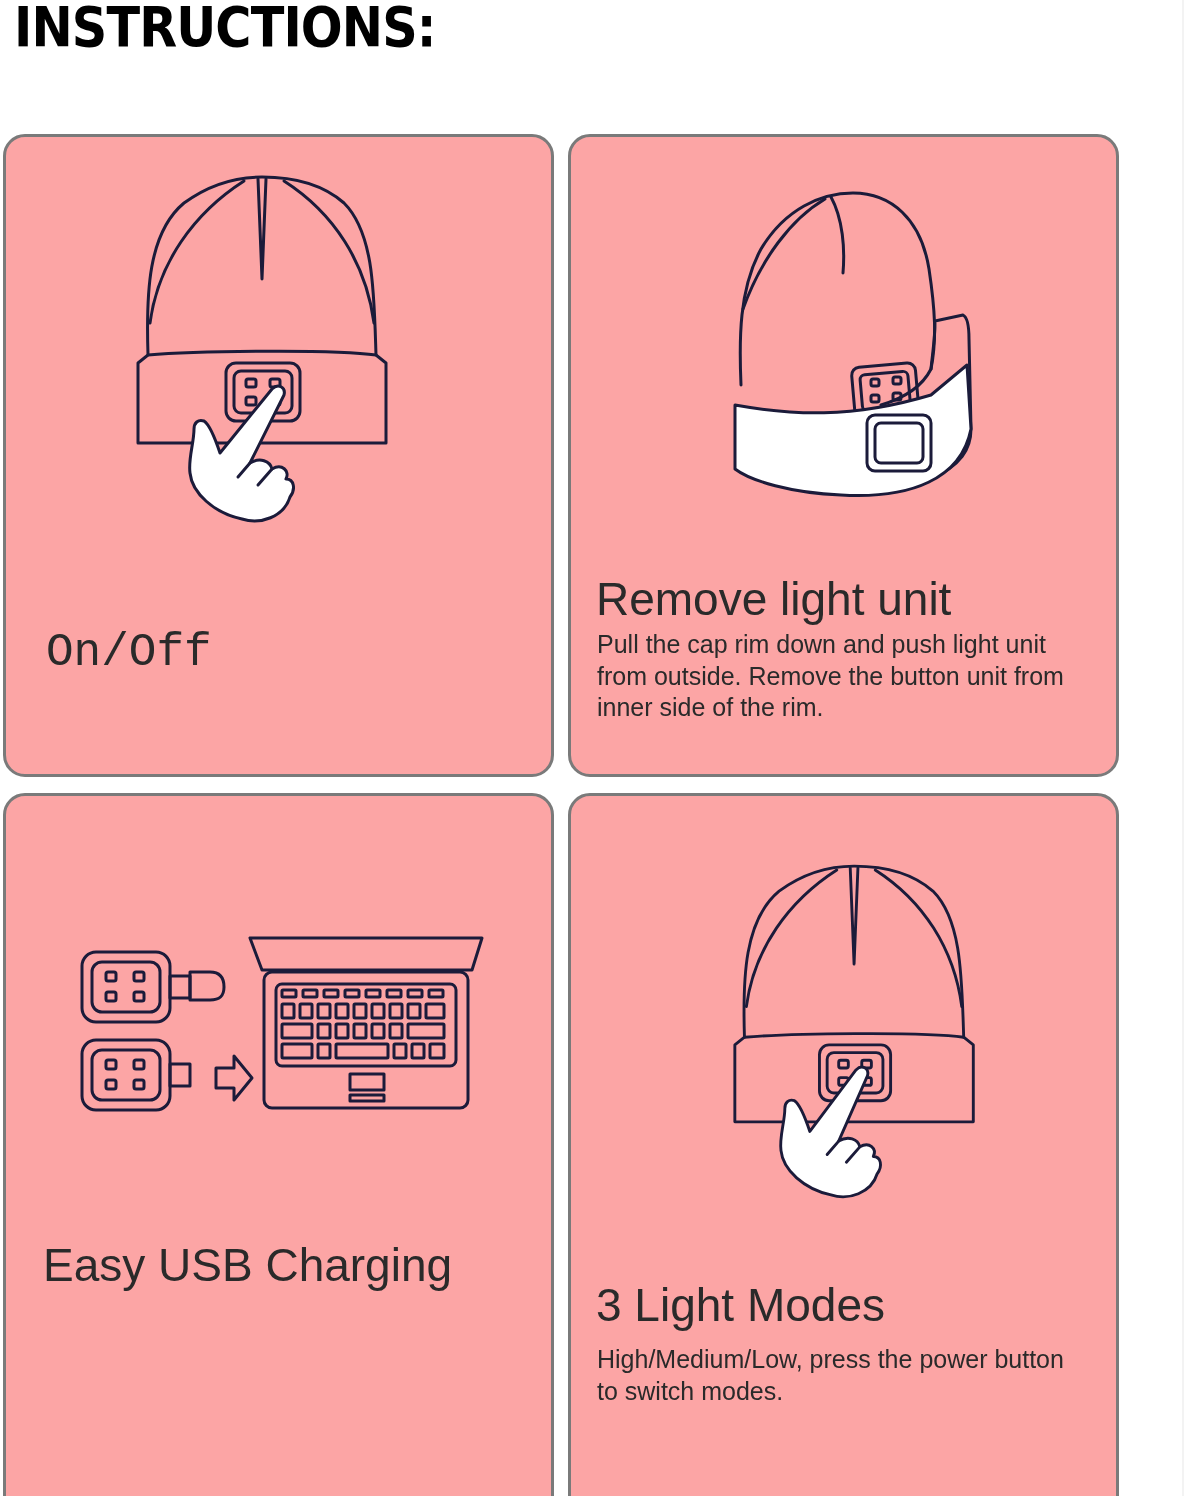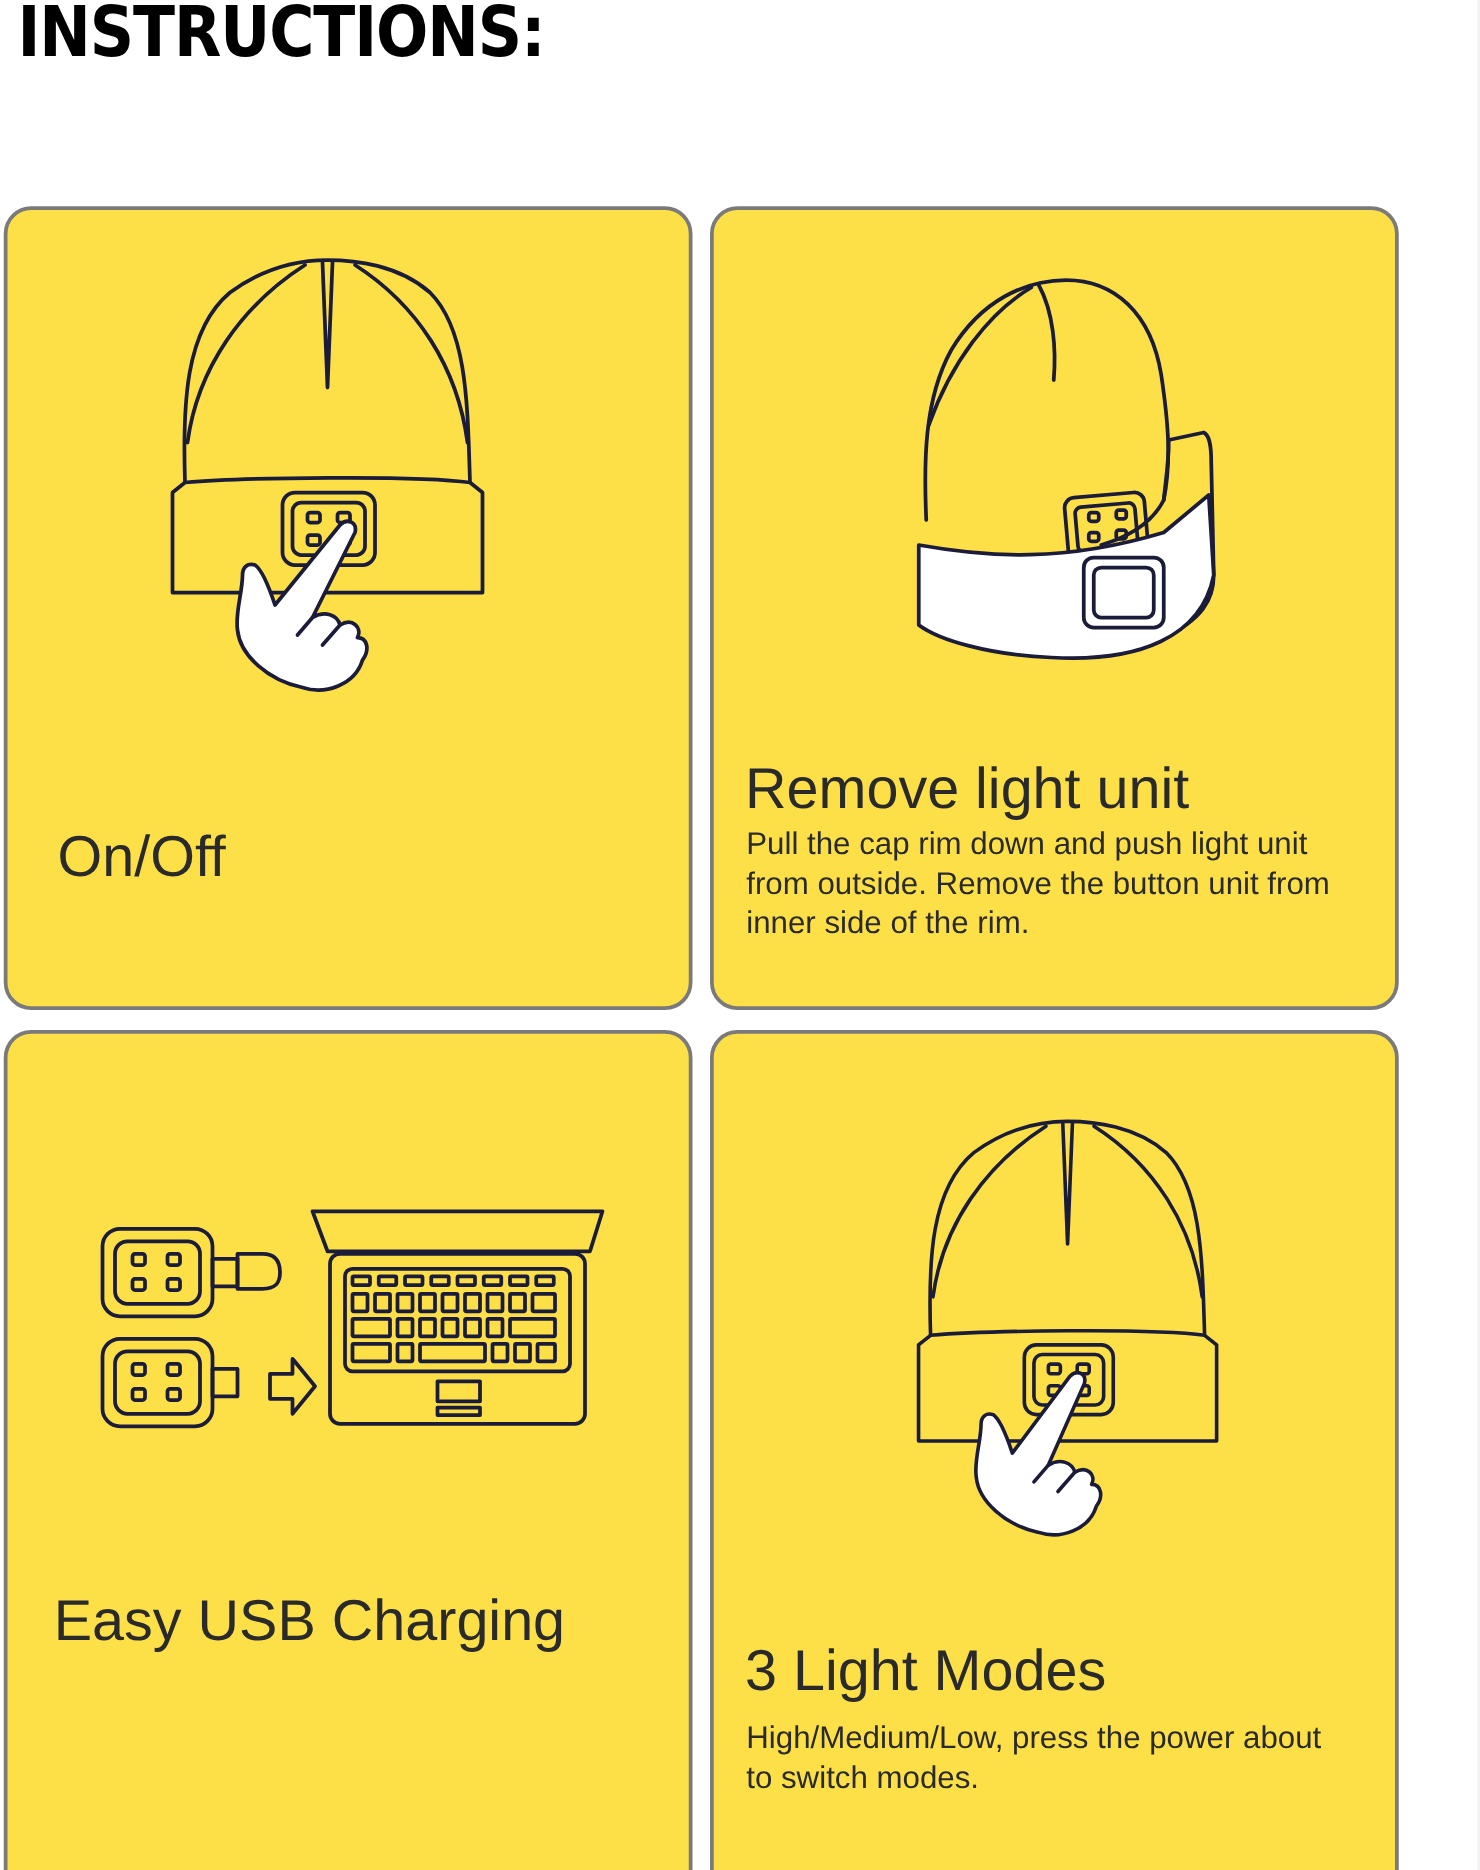--- a/index.html
+++ b/index.html
@@ -4,23 +4,23 @@
 <style>
   html, body { margin: 0; padding: 0; background: #ffffff; }
   body { width: 1184px; height: 1496px; position: relative; overflow: hidden; font-family: "Liberation Sans", sans-serif; }
   .page-title {
     position: absolute; left: 14px; top: -6px;
     font-family: "DejaVu Sans", sans-serif; font-weight: bold;
     font-size: 56px; letter-spacing: -1px; color: #000; transform: scaleX(0.88); transform-origin: left top;
   }
   .card {
     position: absolute; box-sizing: border-box;
-    border: 3px solid #7a7a7a; border-radius: 22px; background: #fde047; margin-top: 31px;
+    border: 3px solid #7a7a7a; border-radius: 22px; background: #fca5a5;
   }
-  #card-1 { left: 3px; top: 134px; width: 551px; height: 643px; }
+  #card-1 { left: 3px; top: 134px; width: 551px; height: 643px; font-family: Liberation Mono, monospace; }
   #card-2 { left: 568px; top: 134px; width: 551px; height: 643px; }
   #card-3 { left: 3px; top: 793px; width: 551px; height: 783px; text-align: center; }
   #card-4 { left: 568px; top: 793px; width: 551px; height: 782px; }
   .illus { position: absolute; }
   .illus svg { display: block; }
   .card-title { position: absolute; font-size: 46px; color: #2a2a2a; white-space: nowrap; }
   .card-desc { position: absolute; font-size: 25px; line-height: 31.5px; color: #2a2a2a; }
   .navy { stroke: #1b1b3a; fill: none; stroke-width: 3; stroke-linejoin: round; stroke-linecap: round; }
   .navyf { stroke: #1b1b3a; fill: #fff; stroke-width: 3; stroke-linejoin: round; stroke-linecap: round; }
   .right-strip { position:absolute; right:0; top:0; width:2px; height:1496px; background:#f3f3f3; }
@@ -160,16 +160,16 @@
       <rect class="navy" x="112" y="206" width="10" height="8" rx="2"></rect>
       <rect class="navy" x="136" y="206" width="10" height="8" rx="2"></rect>
       <rect class="navy" x="112" y="224" width="10" height="8" rx="2"></rect>
       <rect class="navy" x="136" y="224" width="10" height="8" rx="2"></rect>
       <path class="navyf" d="M130 216 C136 210 144 214 142 222 L112 290 C122 284 132 288 134 296 C144 290 152 298 148 306 C156 306 158 316 152 324 C146 344 122 352 104 346 C76 340 54 320 52 300 C50 286 56 270 56 256 C56 250 60 246 66 248 C72 252 78 268 82 280 Z"></path>
       <path class="navy" d="M112 290 L100 304"></path>
       <path class="navy" d="M134 296 L120 312"></path>
     </svg>
   </div>
   <div class="card-title" style="left:25px; top:482px;">3 Light Modes</div>
-  <div class="card-desc" style="left:26px; top:548px; width:480px;">High/Medium/Low, press the power about to switch modes.</div>
+  <div class="card-desc" style="left:26px; top:548px; width:480px;">High/Medium/Low, press the power button to switch modes.</div>
 </div>
 
 <div class="right-strip"></div>
 
 </body></html>

